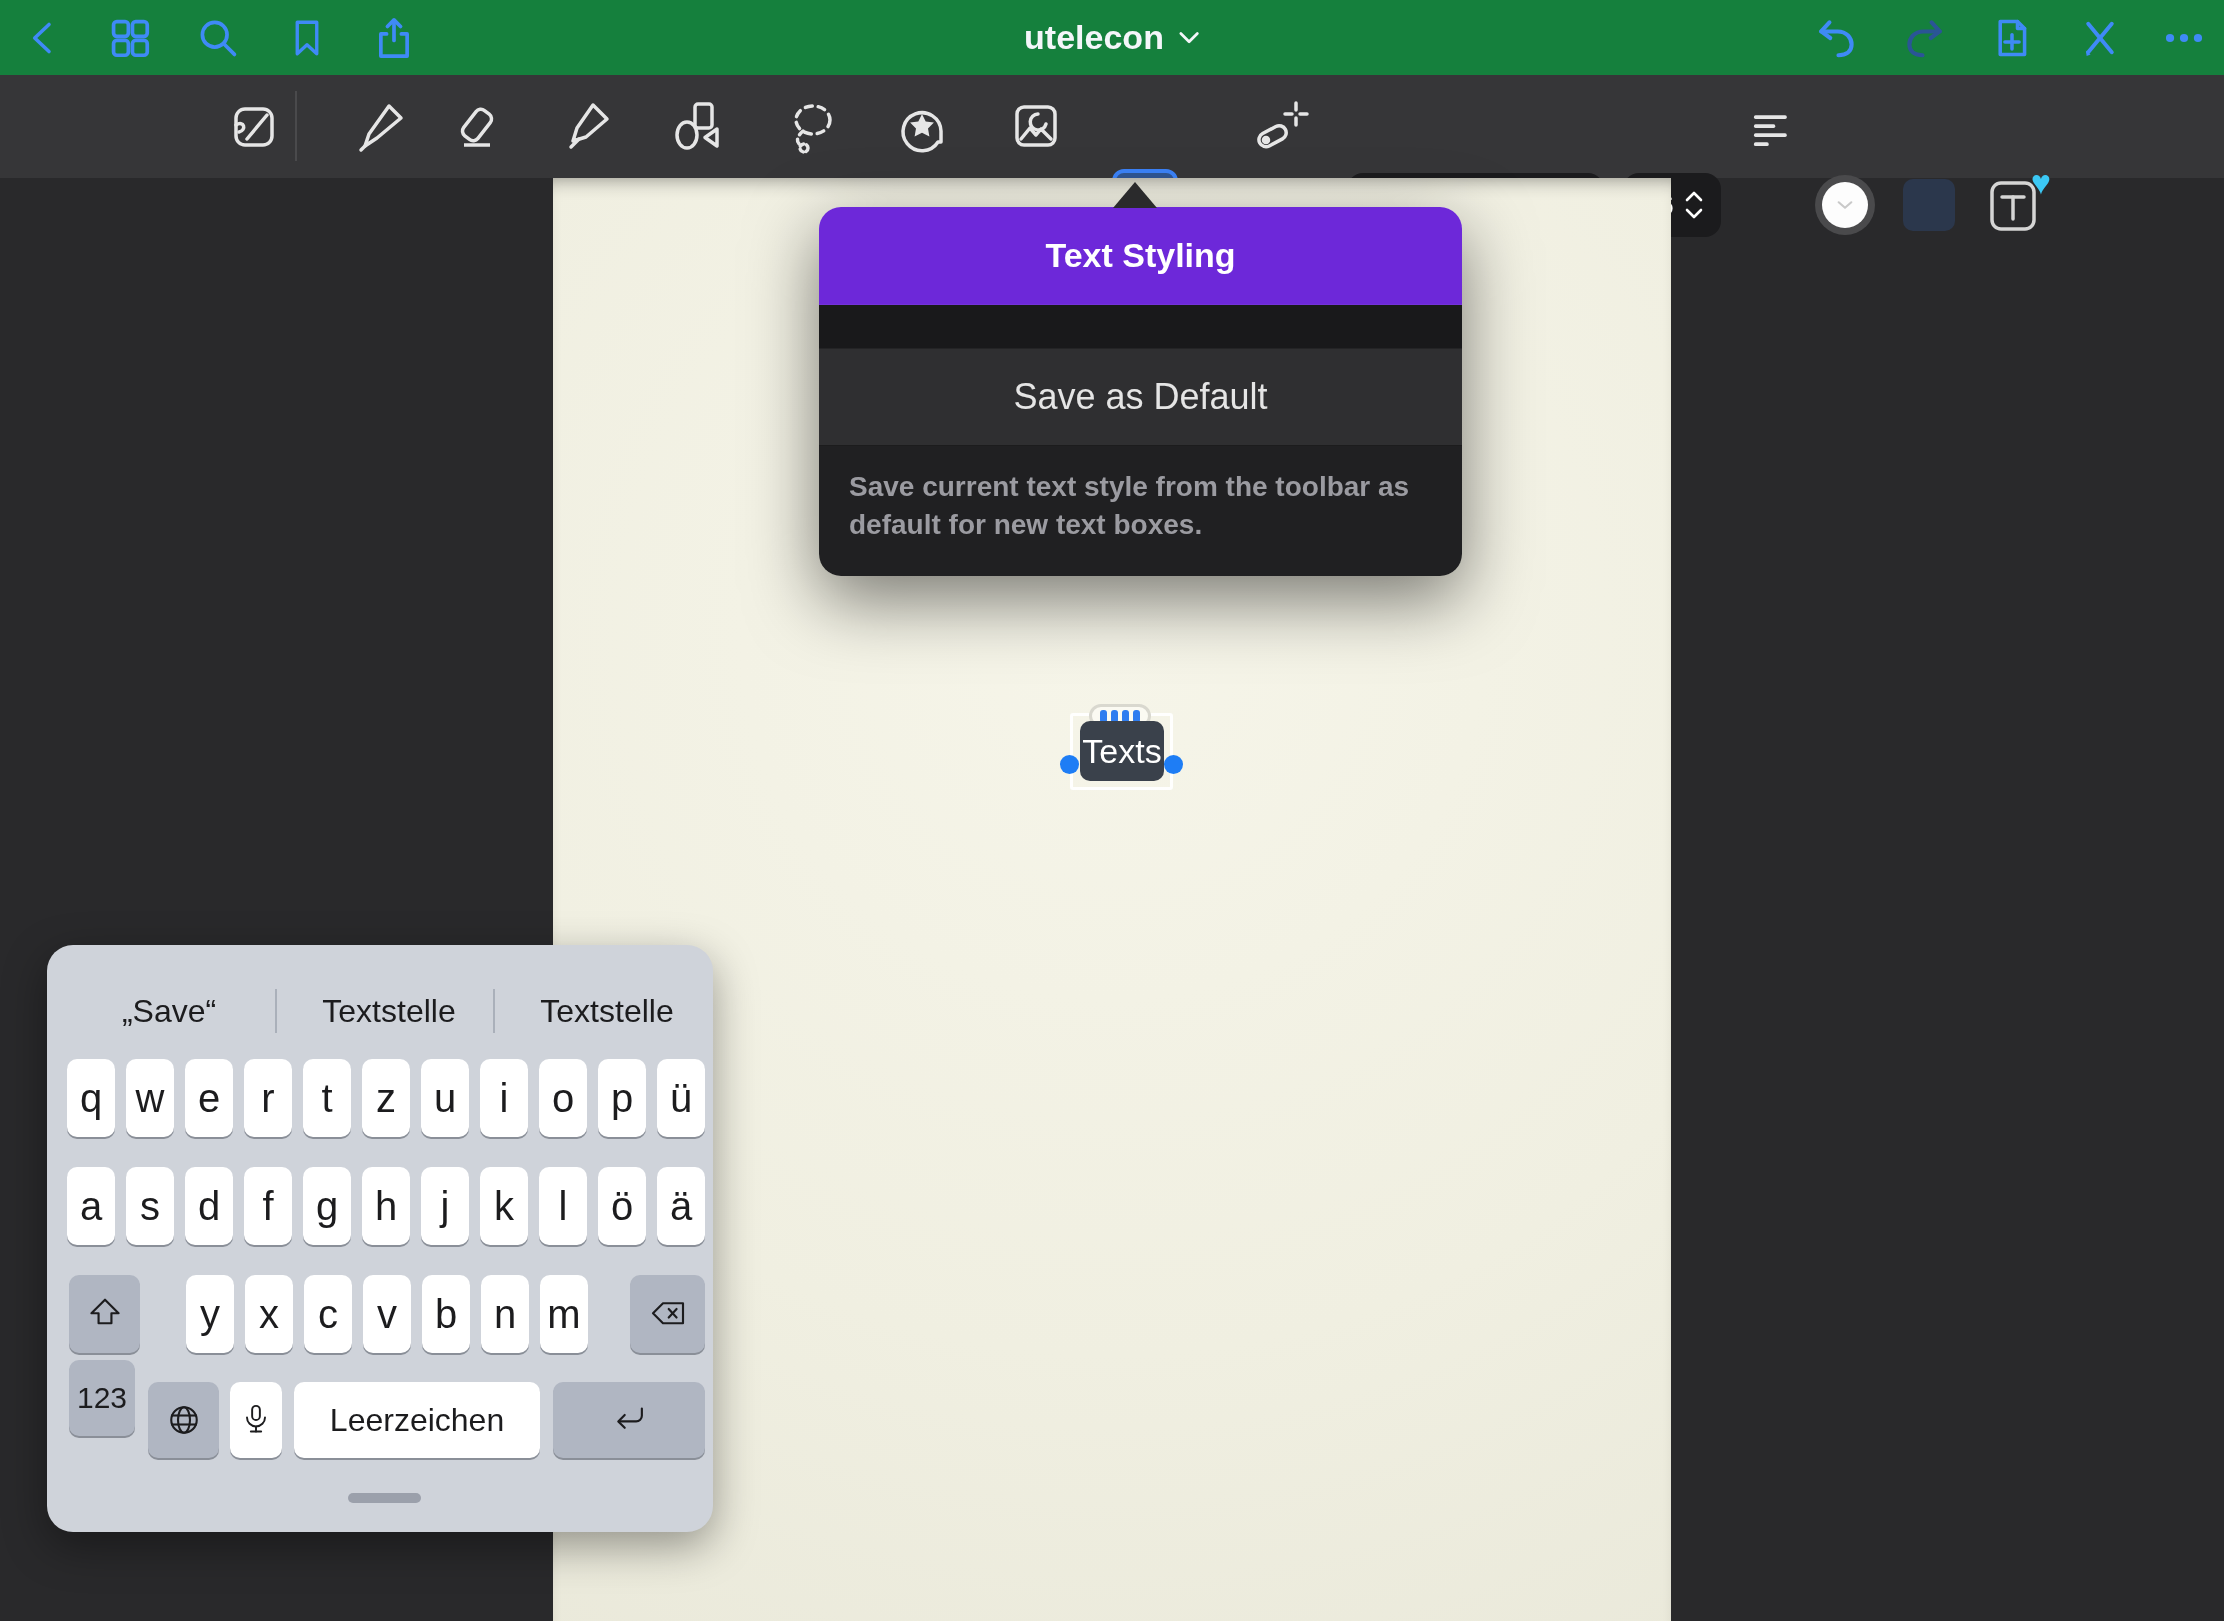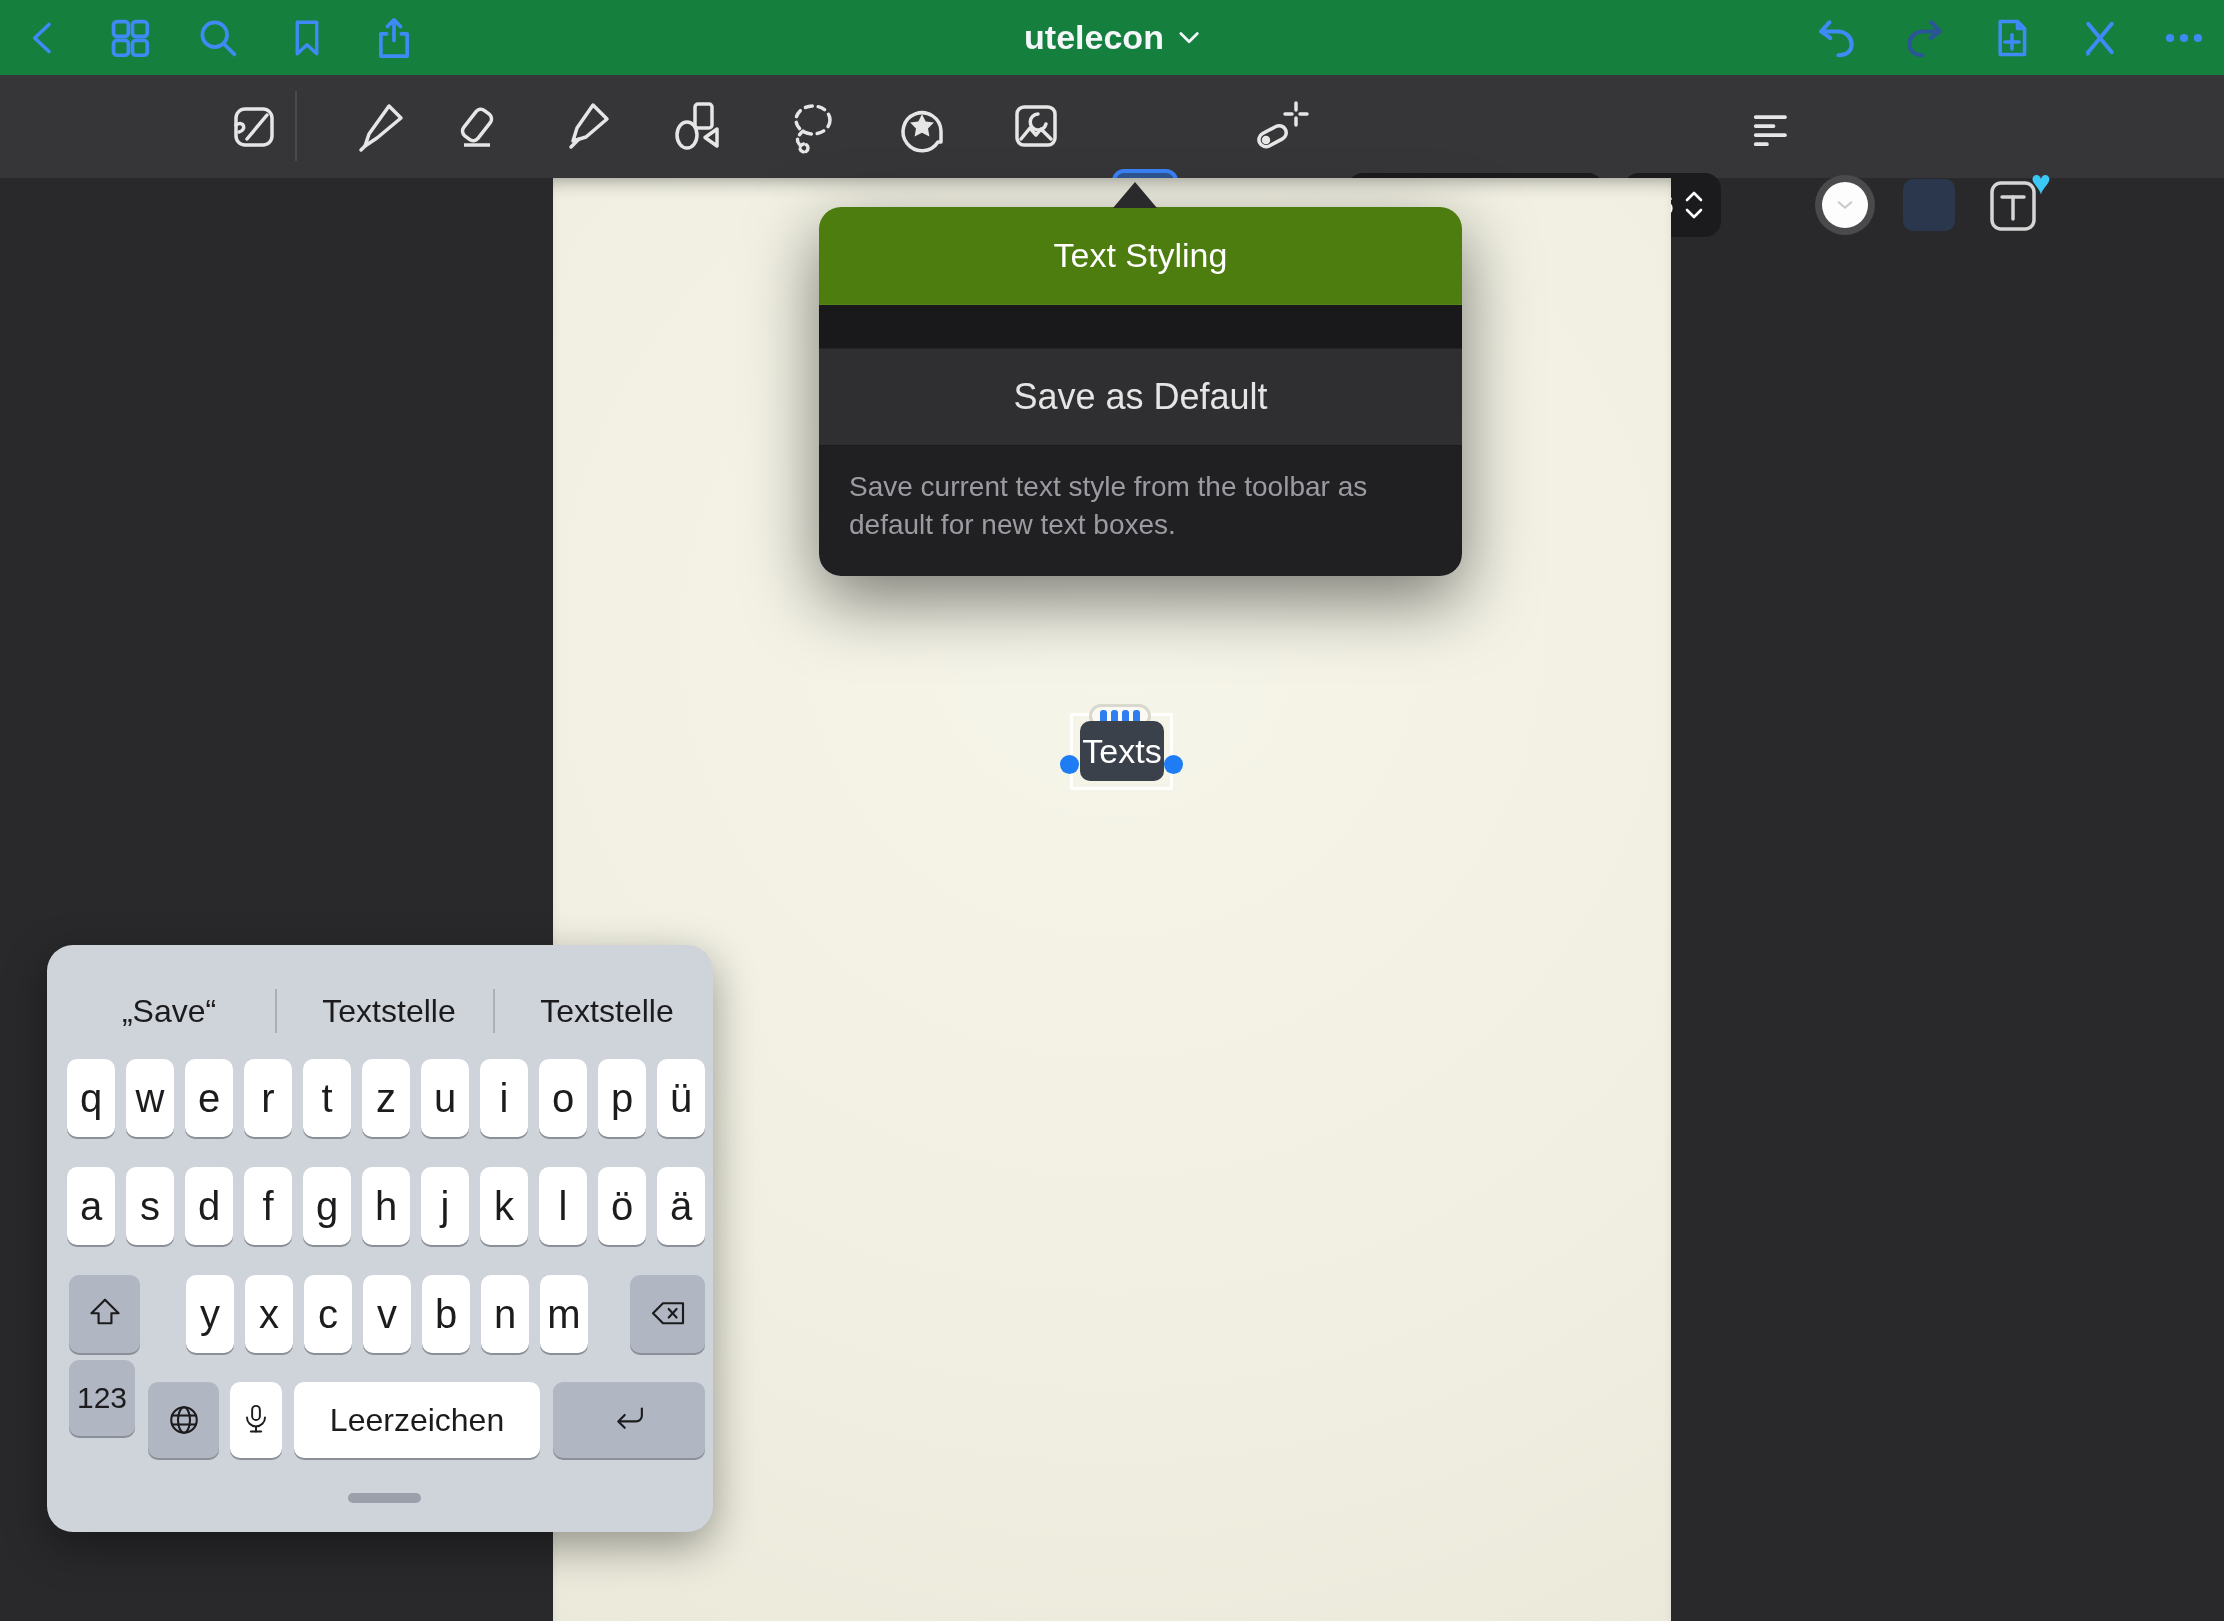--- a/index.html
+++ b/index.html
@@ -45,27 +45,27 @@
   .tbox-body{position:absolute;left:10px;top:8px;width:84px;height:60px;background:#3a414b;border-radius:10px;
              display:flex;align-items:center;justify-content:center;color:#fff;font-size:34px;cursor:text;}
   .tbox-handle{position:absolute;width:19px;height:19px;border-radius:50%;background:#1e7df5;cursor:ew-resize;}
 
   
   .popover{position:absolute;left:819px;top:207px;width:643px;border-radius:22px;overflow:visible;
            box-shadow:0 24px 70px rgba(0,0,0,.5);}
   .pop-arrow{position:absolute;left:294px;top:-25px;width:0;height:0;
              border-left:22px solid transparent;border-right:22px solid transparent;border-bottom:26px solid #2a2a2c;}
   .pop-inner{border-radius:22px;overflow:hidden;}
-  .pop-header{height:97px;background:#4d7c0f;display:flex;align-items:center;justify-content:center;
-              color:#fff;font-size:34px;font-weight:400;border-bottom:1px solid rgba(255,255,255,.05);}
+  .pop-header{height:97px;background:#6d28d9;display:flex;align-items:center;justify-content:center;
+              color:#fff;font-size:34px;font-weight:700;border-bottom:1px solid rgba(255,255,255,.05);}
   .pop-strip{height:43px;background:#19191b;border-bottom:1px solid rgba(255,255,255,.05);}
   .pop-save{height:96px;background:#2f2f31;display:flex;align-items:center;justify-content:center;
             color:#e5e5e5;font-size:36px;cursor:pointer;border-bottom:1px solid rgba(0,0,0,.4);}
   .pop-desc{height:130px;background:#202022;color:#9b9ba1;font-size:28px;line-height:38px;
-            padding:22px 30px 0 30px;box-sizing:border-box;}
+            padding:22px 30px 0 30px;box-sizing:border-box;font-weight:bold;}
 
   
   .kbd{position:absolute;left:47px;top:945px;width:666px;height:587px;background:#cfd3da;
        border-radius:26px;box-shadow:0 14px 44px rgba(0,0,0,.38);}
   .sugg{position:absolute;top:40px;height:52px;display:flex;align-items:center;justify-content:center;
         color:#1c1c1e;font-size:32px;cursor:pointer;white-space:nowrap;}
   .sugg-div{position:absolute;top:44px;width:2px;height:44px;background:#aab0ba;}
   .krow{position:absolute;display:flex;gap:11px;}
   .key{box-sizing:border-box;height:78px;background:#ffffff;border-radius:10px;
        box-shadow:0 2px 0 #8a8f98;display:flex;align-items:center;justify-content:center;

